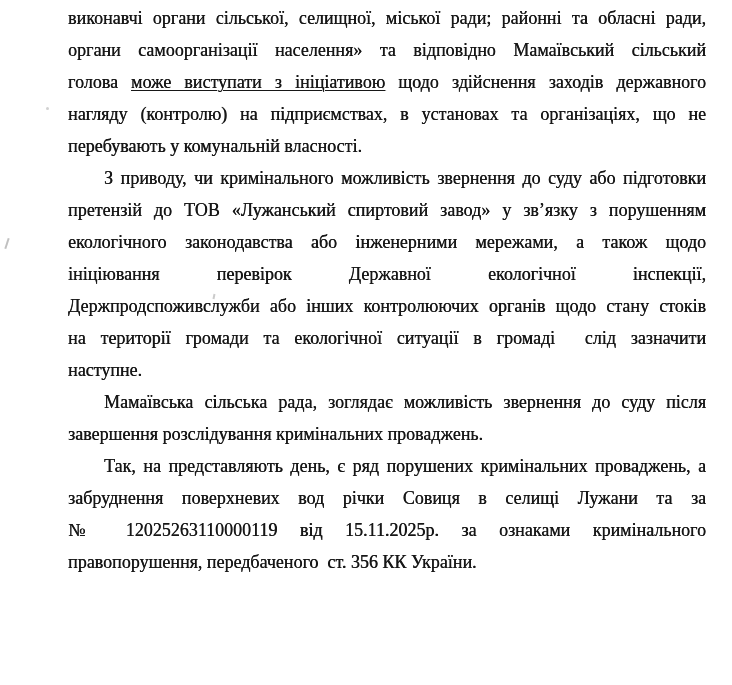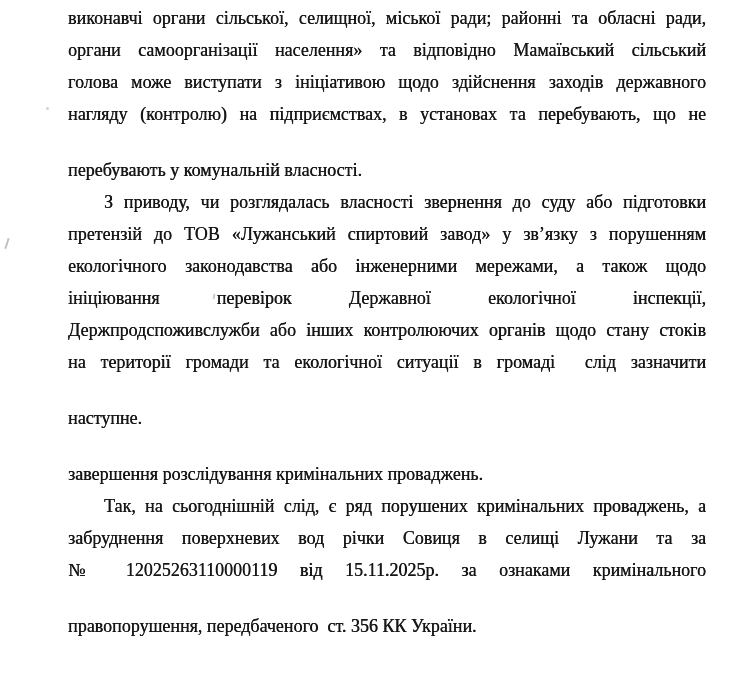--- a/index.html
+++ b/index.html
@@ -27,63 +27,64 @@
     font-size: 18px;
     line-height: 32px;
     text-align: justify;
     text-align-last: justify;
     text-shadow: 0.3px 0 0 currentColor; 
     white-space: normal;
   }
   .line.end {
     text-align: left;
     text-align-last: left;
-    margin-top: 24px;
   }
   .line.indent {
     text-indent: 36px;
   }
   .u {
+    text-decoration: underline;
     text-underline-offset: 2px;
     text-decoration-thickness: 1.4px;
   }
   .speck {
     position: absolute;
     background: #8c8c8c;
   }
   #speck1 { left: 6px;  top: 238px; width: 2px; height: 11px; transform: rotate(18deg); opacity: .55; }
   #speck2 { left: 46px; top: 107px; width: 3px; height: 3px;  border-radius: 50%;      opacity: .40; }
   #speck3 { left: 213px; top: 294px; width: 2px; height: 5px; transform: rotate(12deg); opacity: .45; }
 </style>
 </head>
 <body>
 
 <div class="page">
   <div class="doc">
       <div>
         <div class="line">виконавчі органи сільської, селищної, міської ради; районні та обласні ради,</div>
         <div class="line">органи самоорганізації населення» та відповідно Мамаївський сільський</div>
         <div class="line"><span>голова </span><span class="u">може виступати з ініціативою</span><span> щодо здійснення заходів державного</span></div>
-        <div class="line">нагляду (контролю) на підприємствах, в установах та перебувають, що не</div>
+        <div class="line">нагляду (контролю) на підприємствах, в установах та організаціях, що не</div>
         <div class="line end">перебувають у комунальній власності.</div>
       </div>
       <div>
-        <div class="line indent">З приводу, чи розглядалась власності звернення до суду або підготовки</div>
+        <div class="line indent">З приводу, чи кримінального можливість звернення до суду або підготовки</div>
         <div class="line">претензій до ТОВ «Лужанський спиртовий завод» у зв’язку з порушенням</div>
         <div class="line">екологічного законодавства або інженерними мережами, а також щодо</div>
         <div class="line">ініціювання перевірок Державної екологічної інспекції,</div>
         <div class="line">Держпродспоживслужби або інших контролюючих органів щодо стану стоків</div>
         <div class="line">на території громади та екологічної ситуації в громаді &nbsp;слід зазначити</div>
         <div class="line end">наступне.</div>
       </div>
       <div>
+        <div class="line indent">Мамаївська сільська рада, зоглядає можливість звернення до суду після</div>
         <div class="line end">завершення розслідування кримінальних проваджень.</div>
       </div>
       <div>
-        <div class="line indent">Так, на сьогоднішній слід, є ряд порушених кримінальних проваджень, а</div>
+        <div class="line indent">Так, на представляють день, є ряд порушених кримінальних проваджень, а</div>
         <div class="line">забруднення поверхневих вод річки Совиця в селищі Лужани та за</div>
         <div class="line">№ 12025263110000119 від 15.11.2025р. за ознаками кримінального</div>
         <div class="line end">правопорушення, передбаченого &nbsp;ст. 356 КК України.</div>
       </div>
     </div>
   <div class="speck" id="speck1"></div>
   <div class="speck" id="speck2"></div>
   <div class="speck" id="speck3"></div>
 </div>
 

